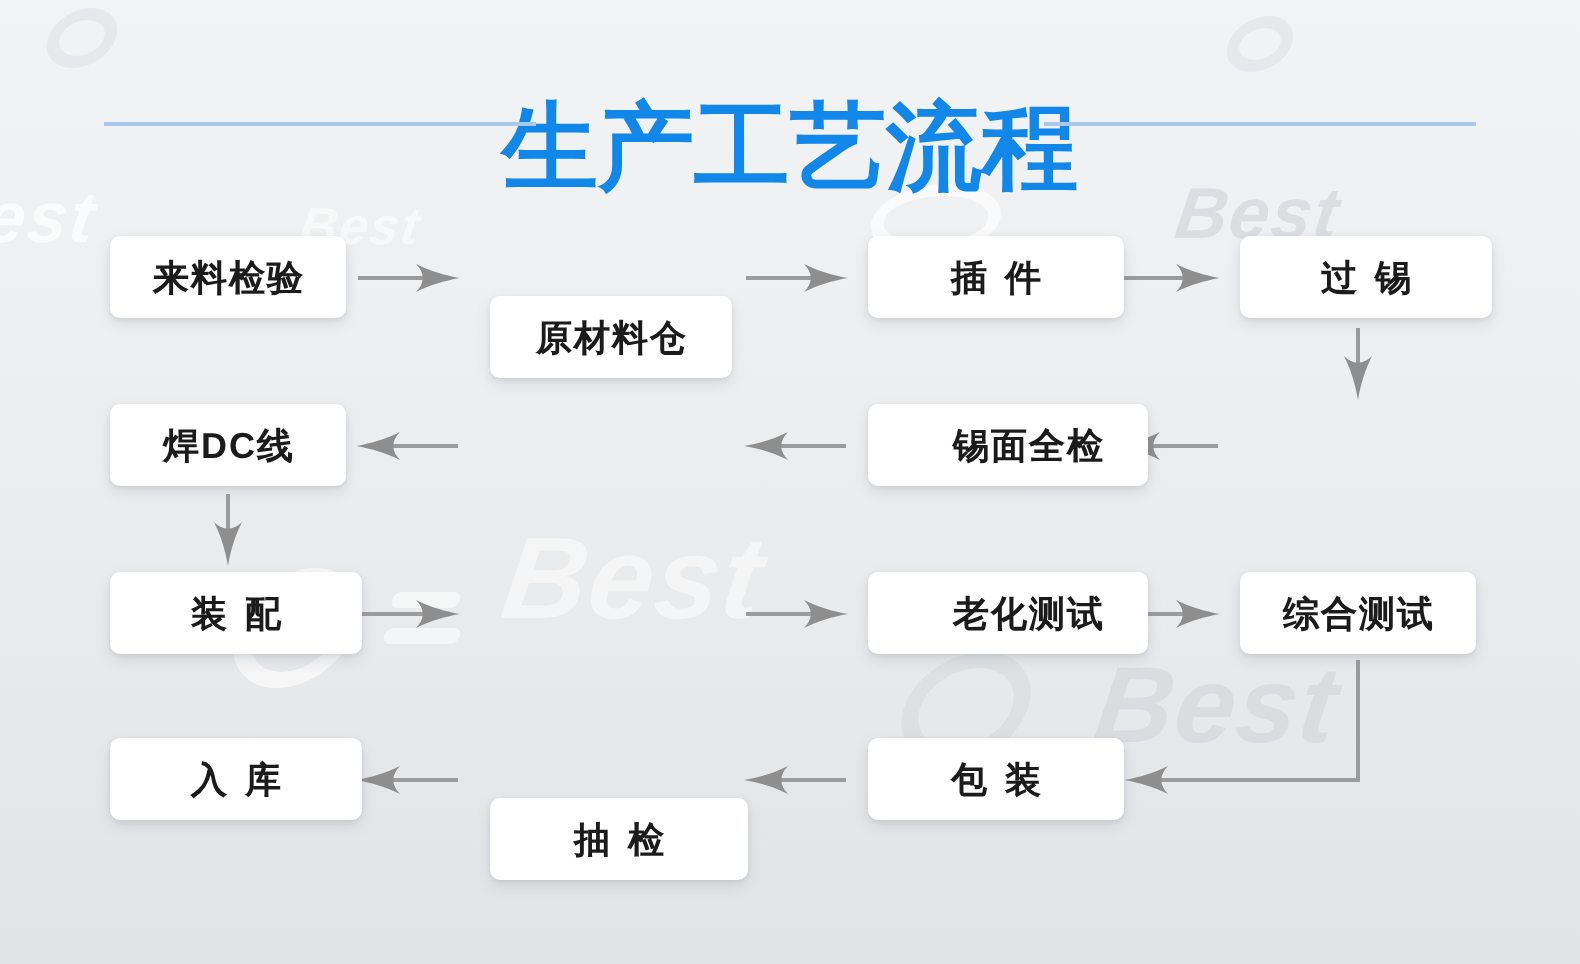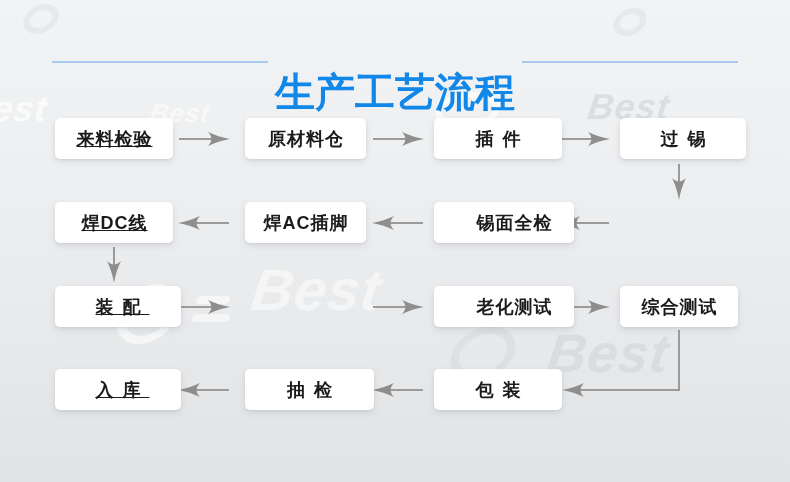--- a/index.html
+++ b/index.html
@@ -9,35 +9,35 @@
     background:linear-gradient(180deg,#f2f3f4 0%,#eeeff0 35%,#e9eaec 65%,#e2e3e5 100%);
   }
   
   .wm{position:absolute;z-index:0;pointer-events:none;}
   .wm-text{font-style:italic;font-weight:bold;letter-spacing:1px;transform:skewX(-8deg);white-space:nowrap;}
   .wm-ring{border-radius:50%;transform:skewX(-18deg);}
   .wm-bar{border-radius:4px;transform:skewX(-18deg);}
   
   .title{
     position:absolute;left:0;top:42px;width:790px;text-align:center;z-index:2;
-    font-size:40px;font-weight:bold;color:#1087e9;letter-spacing:0px;margin-top:23px;
+    font-size:48px;font-weight:bold;color:#1087e9;letter-spacing:0px;
   }
   .title-line{position:absolute;top:61px;height:2px;background:#a9c9ef;z-index:2;}
   .tl-left{left:52px;width:216px;}
   .tl-right{left:522px;width:216px;}
   
   .box{
     position:absolute;z-index:2;height:41px;background:#ffffff;border-radius:5px;
     box-shadow:0 3px 7px rgba(110,120,132,0.18),0 1px 2px rgba(110,120,132,0.10);
     display:flex;align-items:center;justify-content:center;
     font-size:18px;font-weight:bold;color:#1b1b1b;letter-spacing:1px;padding-left:1px;
   }
   .box.w2{letter-spacing:9px;padding-left:9px;}
-  .c1{left:55px;width:117px;text-decoration:underline;}
-  .c2{left:245px;width:120px;}
+  .c1{left:55px;width:117px;}
+  .c2{left:245px;width:120px;margin-top:30px;}
   .c3{left:434px;width:119px;padding-left:21px;}
   .c4{left:620px;width:117px;}
   .r1{top:118px;}
   .r2{top:202px;}
   .r3{top:286px;text-align:right;}
   .r4{top:369px;}
   
   .harrow{position:absolute;width:52px;height:14px;z-index:1;}
   .harrow .shaft{position:absolute;left:1px;top:6px;width:37px;height:2px;background:#9b9b9b;}
   .harrow svg{position:absolute;right:0;top:0;}
@@ -100,21 +100,20 @@
       </svg>
     </div>
   <div class="varrow va1">
       <div class="shaft"></div>
       <svg width="22" height="14" viewBox="0 0 22 14" style="left:-4px;bottom:4px;">
         <path class="head-fill" d="M0,0 C7,3.5 14,5.6 22,7 C14,8.4 7,10.5 0,14 C4.5,9.5 4.5,4.5 0,0 Z"></path>
       </svg>
     </div>
 
   <div class="box r2 c1">焊DC线</div>
-  <div class="box r2 c2">焊AC插脚</div>
   <div class="box r2 c3">锡面全检</div>
   <div class="harrow left ar2 ag1">
       <div class="shaft"></div>
       <svg width="22" height="14" viewBox="0 0 22 14">
         <path class="head-fill" d="M0,0 C7,3.5 14,5.6 22,7 C14,8.4 7,10.5 0,14 C4.5,9.5 4.5,4.5 0,0 Z"></path>
       </svg>
     </div>
   <div class="harrow left ar2 ag2">
       <div class="shaft"></div>
       <svg width="22" height="14" viewBox="0 0 22 14">

